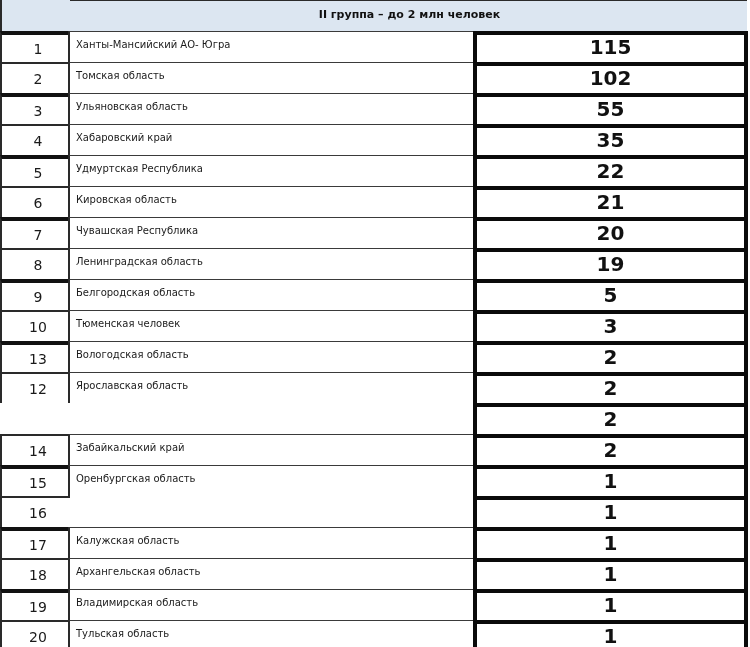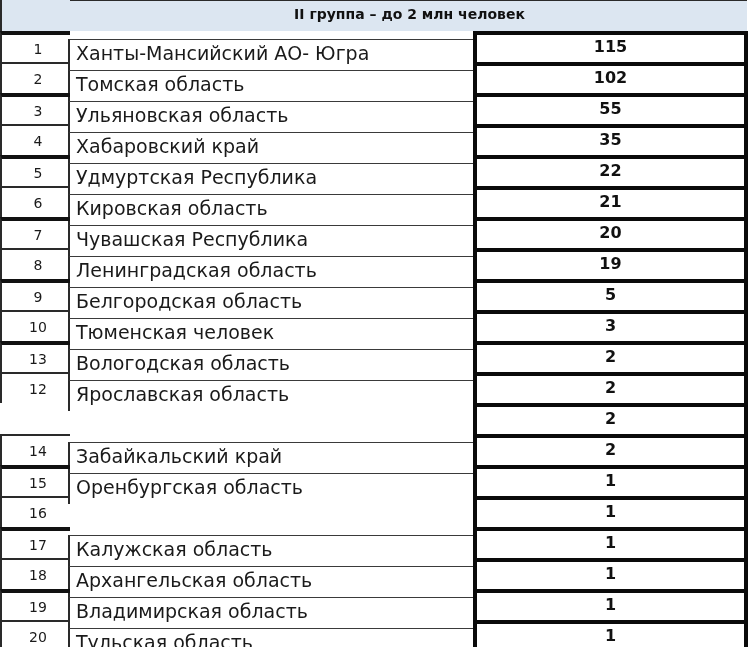--- a/index.html
+++ b/index.html
@@ -39,21 +39,21 @@
     }
     .header-title {
       position: absolute;
       left: 0;
       right: 0;
       top: 0;
       height: 31px;
       line-height: 29px;
       text-align: center;
       font-weight: bold;
-      font-size: 14px;
+      font-size: 11px;
       color: #111111;
       padding-left: 70px;
       box-sizing: border-box;
     }
     .row {
       position: relative;
       height: 31px;
       box-sizing: border-box;
     }
     .num-cell {
@@ -71,45 +71,45 @@
       color: #1a1a1a;
       padding-left: 4px;
     }
     .row.thick-top .num-cell {
       border-top: 4px solid #111111;
       line-height: 28px;
     }
     .name-cell {
       position: absolute;
       left: 68px;
-      top: 8px;
+      top: 0;
       width: 407px;
       height: 31px;
       box-sizing: border-box;
       border-left: 2px solid #2a2a2a;
       border-top: 1px solid #3a3a3a;
-      font-size: 19px;
+      font-size: 10px;
       line-height: 26px;
       padding-left: 6px;
       color: #1a1a1a;
       white-space: nowrap;
     }
     .value-cell {
       position: absolute;
       left: 473px;
       top: 0;
       width: 275px;
       height: 31px;
       box-sizing: border-box;
       border-left: 4px solid #0a0a0a;
       border-right: 4px solid #0a0a0a;
       border-top: 4px solid #0a0a0a;
       text-align: center;
       font-weight: bold;
-      font-size: 16px;
+      font-size: 20px;
       line-height: 24px;
       color: #111111;
     }
   </style>
 </head>
 <body>
 
 <div class="table">
   <div class="header-row">
     <div class="header-topline"></div>

